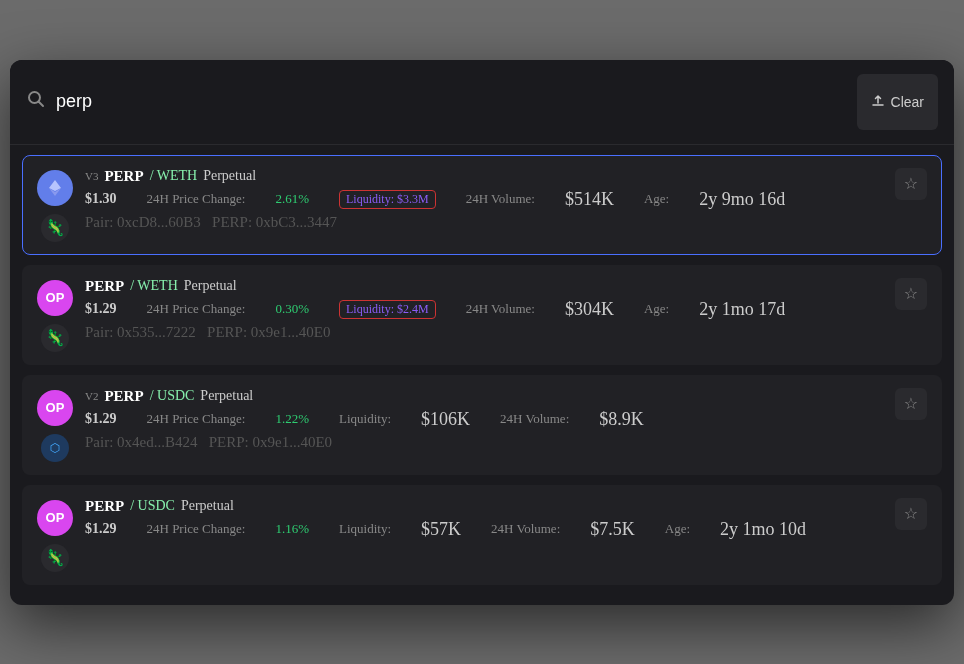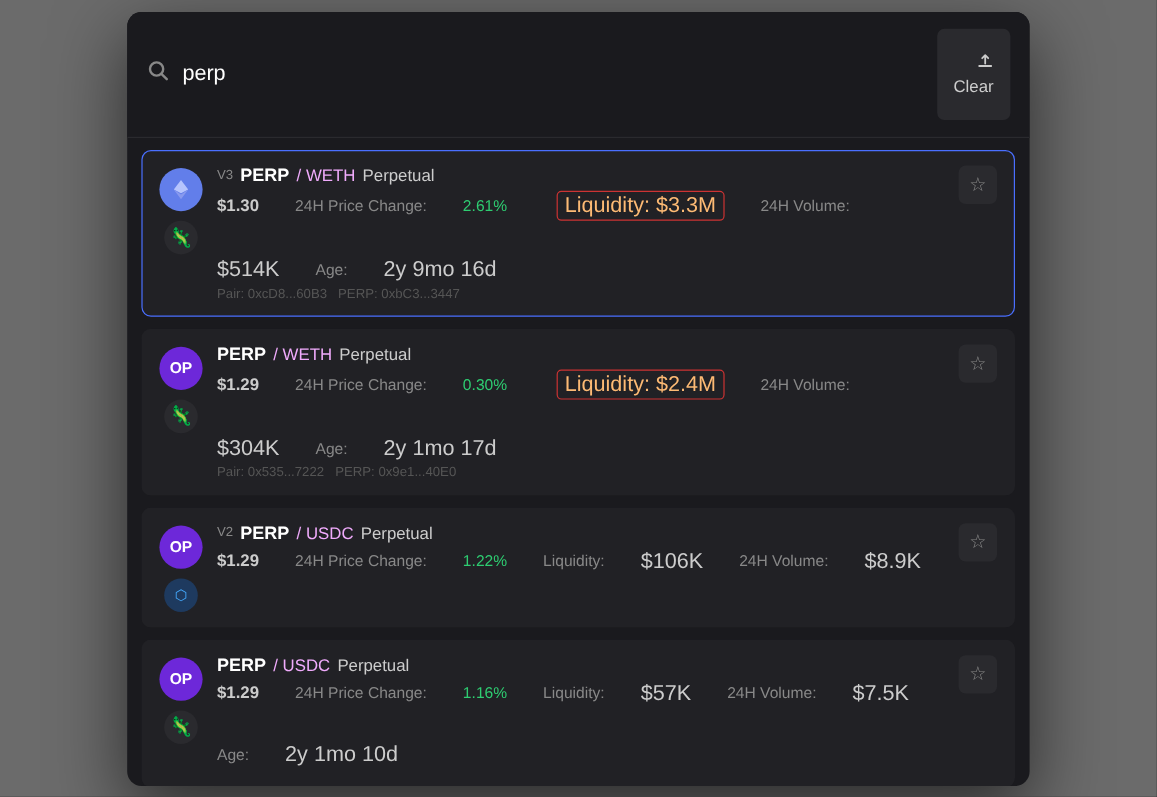--- a/index.html
+++ b/index.html
@@ -5,21 +5,21 @@
     * { box-sizing: border-box; margin: 0; padding: 0; }
     body {
       background: #6b6b6b;
       display: flex;
       align-items: center;
       justify-content: center;
       min-height: 100vh;
       font-family: -apple-system, BlinkMacSystemFont, 'Segoe UI', sans-serif;
     }
     .window {
-      width: 752px;
+      width: 944px;
       background: #1a1a1e;
       border-radius: 12px;
       overflow: hidden;
       box-shadow: 0 20px 60px rgba(0,0,0,0.6);
     }
     .search-bar {
       display: flex;
       align-items: center;
       padding: 14px 16px;
       background: #1a1a1e;
@@ -35,30 +35,29 @@
       flex: 1;
       background: transparent;
       border: none;
       outline: none;
       color: #fff;
       font-size: 18px;
       font-weight: 400;
     }
     .clear-btn {
       display: flex;
-      align-items: flex-end;
+      align-items: flex-start;
       gap: 6px;
       background: #2a2a2e;
       border: none;
       border-radius: 6px;
       color: #ccc;
       padding: 20px 14px;
       cursor: pointer;
       font-size: 14px;
-      flex-direction: column;
     }
     .results-container {
       max-height: 540px;
       overflow-y: auto;
       padding: 10px 12px;
       scrollbar-width: thin;
       scrollbar-color: #444 #1a1a1e;
     }
     .results-container::-webkit-scrollbar { width: 6px; }
     .results-container::-webkit-scrollbar-track { background: #1a1a1e; }
@@ -85,21 +84,21 @@
       align-items: center;
       justify-content: center;
       font-size: 18px;
       flex-shrink: 0;
       margin-top: 2px;
     }
     .logo-eth {
       background: #627eea;
     }
     .logo-op {
-      background: #6d28d9;
+      background: #d946ef;
       font-weight: bold;
       color: white;
       font-size: 13px;
     }
     .token-secondary-logo {
       width: 28px;
       height: 28px;
       border-radius: 50%;
       display: flex;
       align-items: center;
@@ -111,39 +110,40 @@
       background: #2a2a2e;
       font-size: 16px;
     }
     .logo-multi {
       background: #1e3a5f;
       font-size: 12px;
       color: #4af;
     }
     .item-content {
       flex: 1;
+      font-family: Liberation Serif, serif;
     }
     .item-header {
       display: flex;
       align-items: center;
       gap: 6px;
       margin-bottom: 4px;
     }
     .version-badge {
       font-size: 11px;
       color: #888;
     }
     .token-name {
       font-weight: 700;
       color: #fff;
       font-size: 15px;
     }
     .token-pair {
       font-size: 14px;
-      color: #f0abfc;
+      color: #86efac;
     }
     .token-type {
       font-size: 14px;
       color: #ccc;
     }
     .item-stats {
       display: flex;
       align-items: center;
       gap: 30px;
       flex-wrap: wrap;
@@ -156,34 +156,33 @@
     }
     .stat-label {
       font-size: 13px;
       color: #888;
     }
     .stat-value-green {
       font-size: 13px;
       color: #2ecc71;
     }
     .stat-liquidity-highlight {
-      font-size: 18px;
-      color: #fdba74;
+      font-size: 12px;
+      color: #8b5cf6;
       border: 1.5px solid #c33;
       border-radius: 4px;
       padding: 1px 6px;
       background: transparent;
-      margin-left: 11px;
     }
     .stat-value {
       font-size: 18px;
       color: #ccc;
     }
     .item-footer {
-      font-size: 11px;
+      font-size: 15px;
       color: #555;
     }
     .star-btn {
       background: #2a2a2e;
       border: none;
       border-radius: 6px;
       color: #888;
       width: 32px;
       height: 32px;
       cursor: pointer;
@@ -300,20 +299,23 @@
         </div>
         <div class="item-stats">
           <span class="stat-price">$1.29</span>
           <span class="stat-label">24H Price Change:</span>
           <span class="stat-value-green">1.22%</span>
           <span class="stat-label">Liquidity:</span>
           <span class="stat-value">$106K</span>
           <span class="stat-label">24H Volume:</span>
           <span class="stat-value">$8.9K</span>
         </div>
+        <div class="item-footer">
+          Pair: 0x4ed...B424&nbsp;&nbsp;&nbsp;PERP: 0x9e1...40E0
+        </div>
       </div>
       <button class="star-btn">☆</button>
     </div>
 
     <div class="result-item">
       <div class="logo-stack">
         <div class="token-logo logo-op">OP</div>
         <div class="token-secondary-logo logo-bug">🦎</div>
       </div>
       <div class="item-content">

